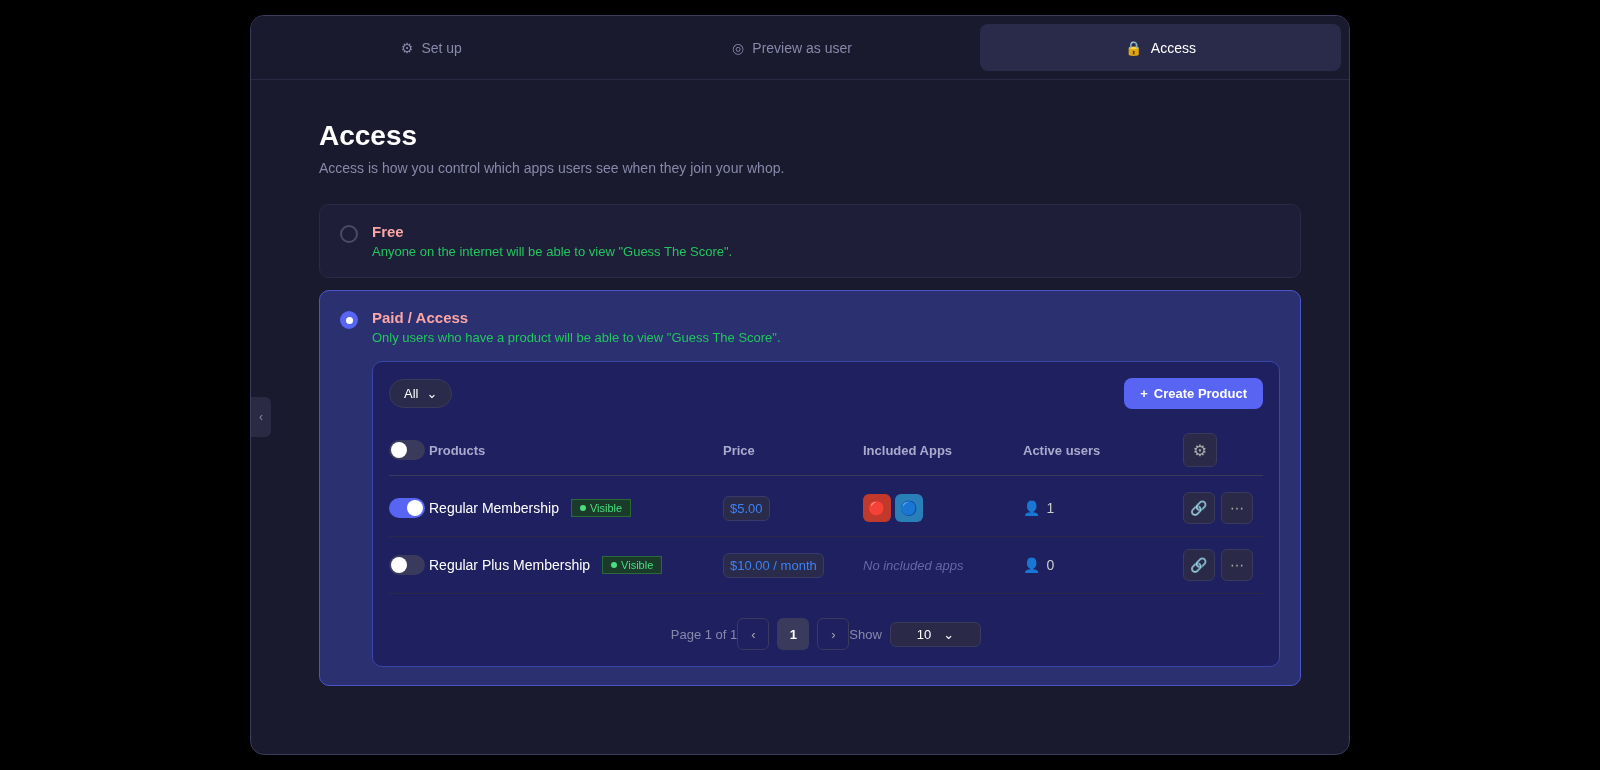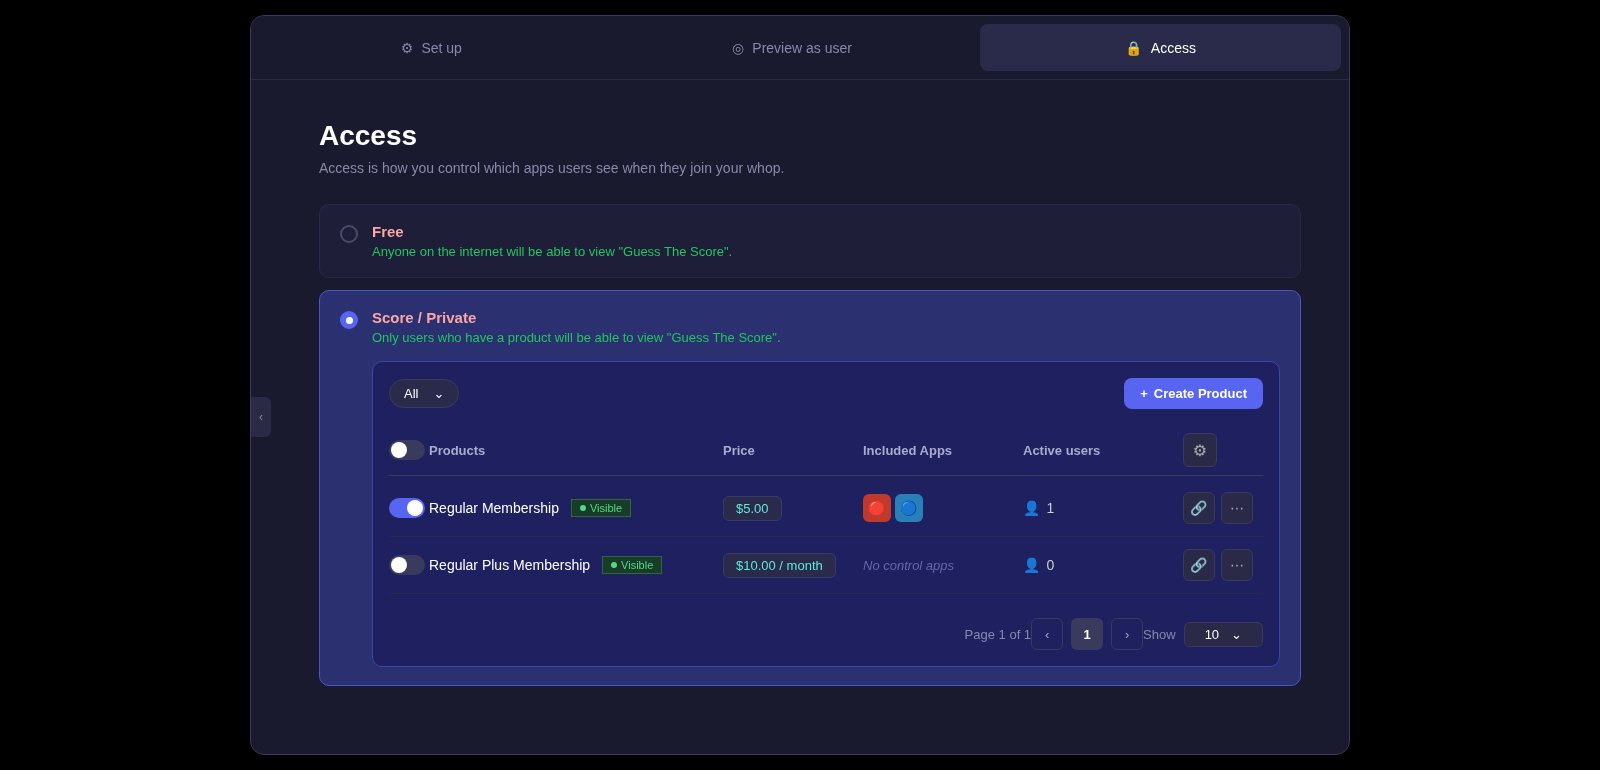--- a/index.html
+++ b/index.html
@@ -151,21 +151,21 @@
     }
     .products-toolbar {
       display: flex;
       align-items: center;
       justify-content: space-between;
       margin-bottom: 16px;
     }
     .filter-btn {
       display: flex;
       align-items: center;
-      gap: 15px;
+      gap: 8px;
       background: #2a2a4a;
       border: 1px solid #3a3a5c;
       border-radius: 20px;
       padding: 6px 14px;
       color: #fff;
       font-size: 13px;
       cursor: pointer;
     }
     .create-btn {
       display: flex;
@@ -248,23 +248,23 @@
     .visible-dot {
       width: 6px;
       height: 6px;
       background: #4ade80;
       border-radius: 50%;
     }
     .price-badge {
       background: #2a2a4a;
       border: 1px solid #3a3a6a;
       border-radius: 6px;
-      padding: 4px 12px;
-      font-size: 13px;
-      color: #5eead4;
+      padding: 4px 6px;
+      font-size: 13px;
+      color: #3b82f6;
       display: inline-block;
     }
     .app-icons {
       display: flex;
       gap: 4px;
       align-items: center;
     }
     .app-icon-box {
       width: 28px;
       height: 28px;
@@ -304,21 +304,21 @@
       justify-content: center;
       cursor: pointer;
       color: #aaa;
       font-size: 14px;
     }
 
     
     .pagination {
       display: flex;
       align-items: center;
-      justify-content: flex-end;
+      justify-content: center;
       margin-top: 16px;
       padding-top: 8px;
     }
     .page-info {
       font-size: 13px;
       color: #8888aa;
     }
     .page-controls {
       display: flex;
       align-items: center;
@@ -353,21 +353,21 @@
       display: flex;
       align-items: center;
       gap: 8px;
       color: #8888aa;
       font-size: 13px;
     }
     .show-select {
       background: #2a2a48;
       border: 1px solid #3a3a5c;
       border-radius: 6px;
-      padding: 4px 20px;
+      padding: 4px 26px;
       color: #fff;
       font-size: 13px;
       display: flex;
       align-items: center;
       gap: 12px;
       cursor: pointer;
     }
     .gear-settings-btn {
       width: 34px;
       height: 34px;
@@ -417,21 +417,21 @@
           <div class="option-label">Free</div>
           <div class="option-desc">Anyone on the internet will be able to view "Guess The Score".</div>
         </div>
       </div>
 
       <div class="option-card selected">
         <div class="radio-outer checked">
           <div class="radio-inner"></div>
         </div>
         <div style="flex:1">
-          <div class="option-label">Score / Private</div>
+          <div class="option-label">Paid / Access</div>
           <div class="option-desc">Only users who have a product will be able to view "Guess The Score".</div>
 
           <div class="products-section" style="margin-top:16px;">
 
             <div class="products-toolbar">
               <div class="filter-btn">
                 <span>All</span>
                 <span>⌄</span>
               </div>
               <button class="create-btn">
@@ -489,21 +489,21 @@
                 <span>Regular Plus Membership</span>
                 <span class="visible-badge">
                   <span class="visible-dot"></span>
                   <span>Visible</span>
                 </span>
               </div>
               <div>
                 <span class="price-badge">$10.00 / month</span>
               </div>
               <div>
-                <span class="no-apps-text">No control apps</span>
+                <span class="no-apps-text">No included apps</span>
               </div>
               <div class="active-users-cell">
                 <span>👤</span>
                 <span>0</span>
               </div>
               <div class="row-actions">
                 <div class="action-btn">🔗</div>
                 <div class="action-btn">⋯</div>
               </div>
             </div>

